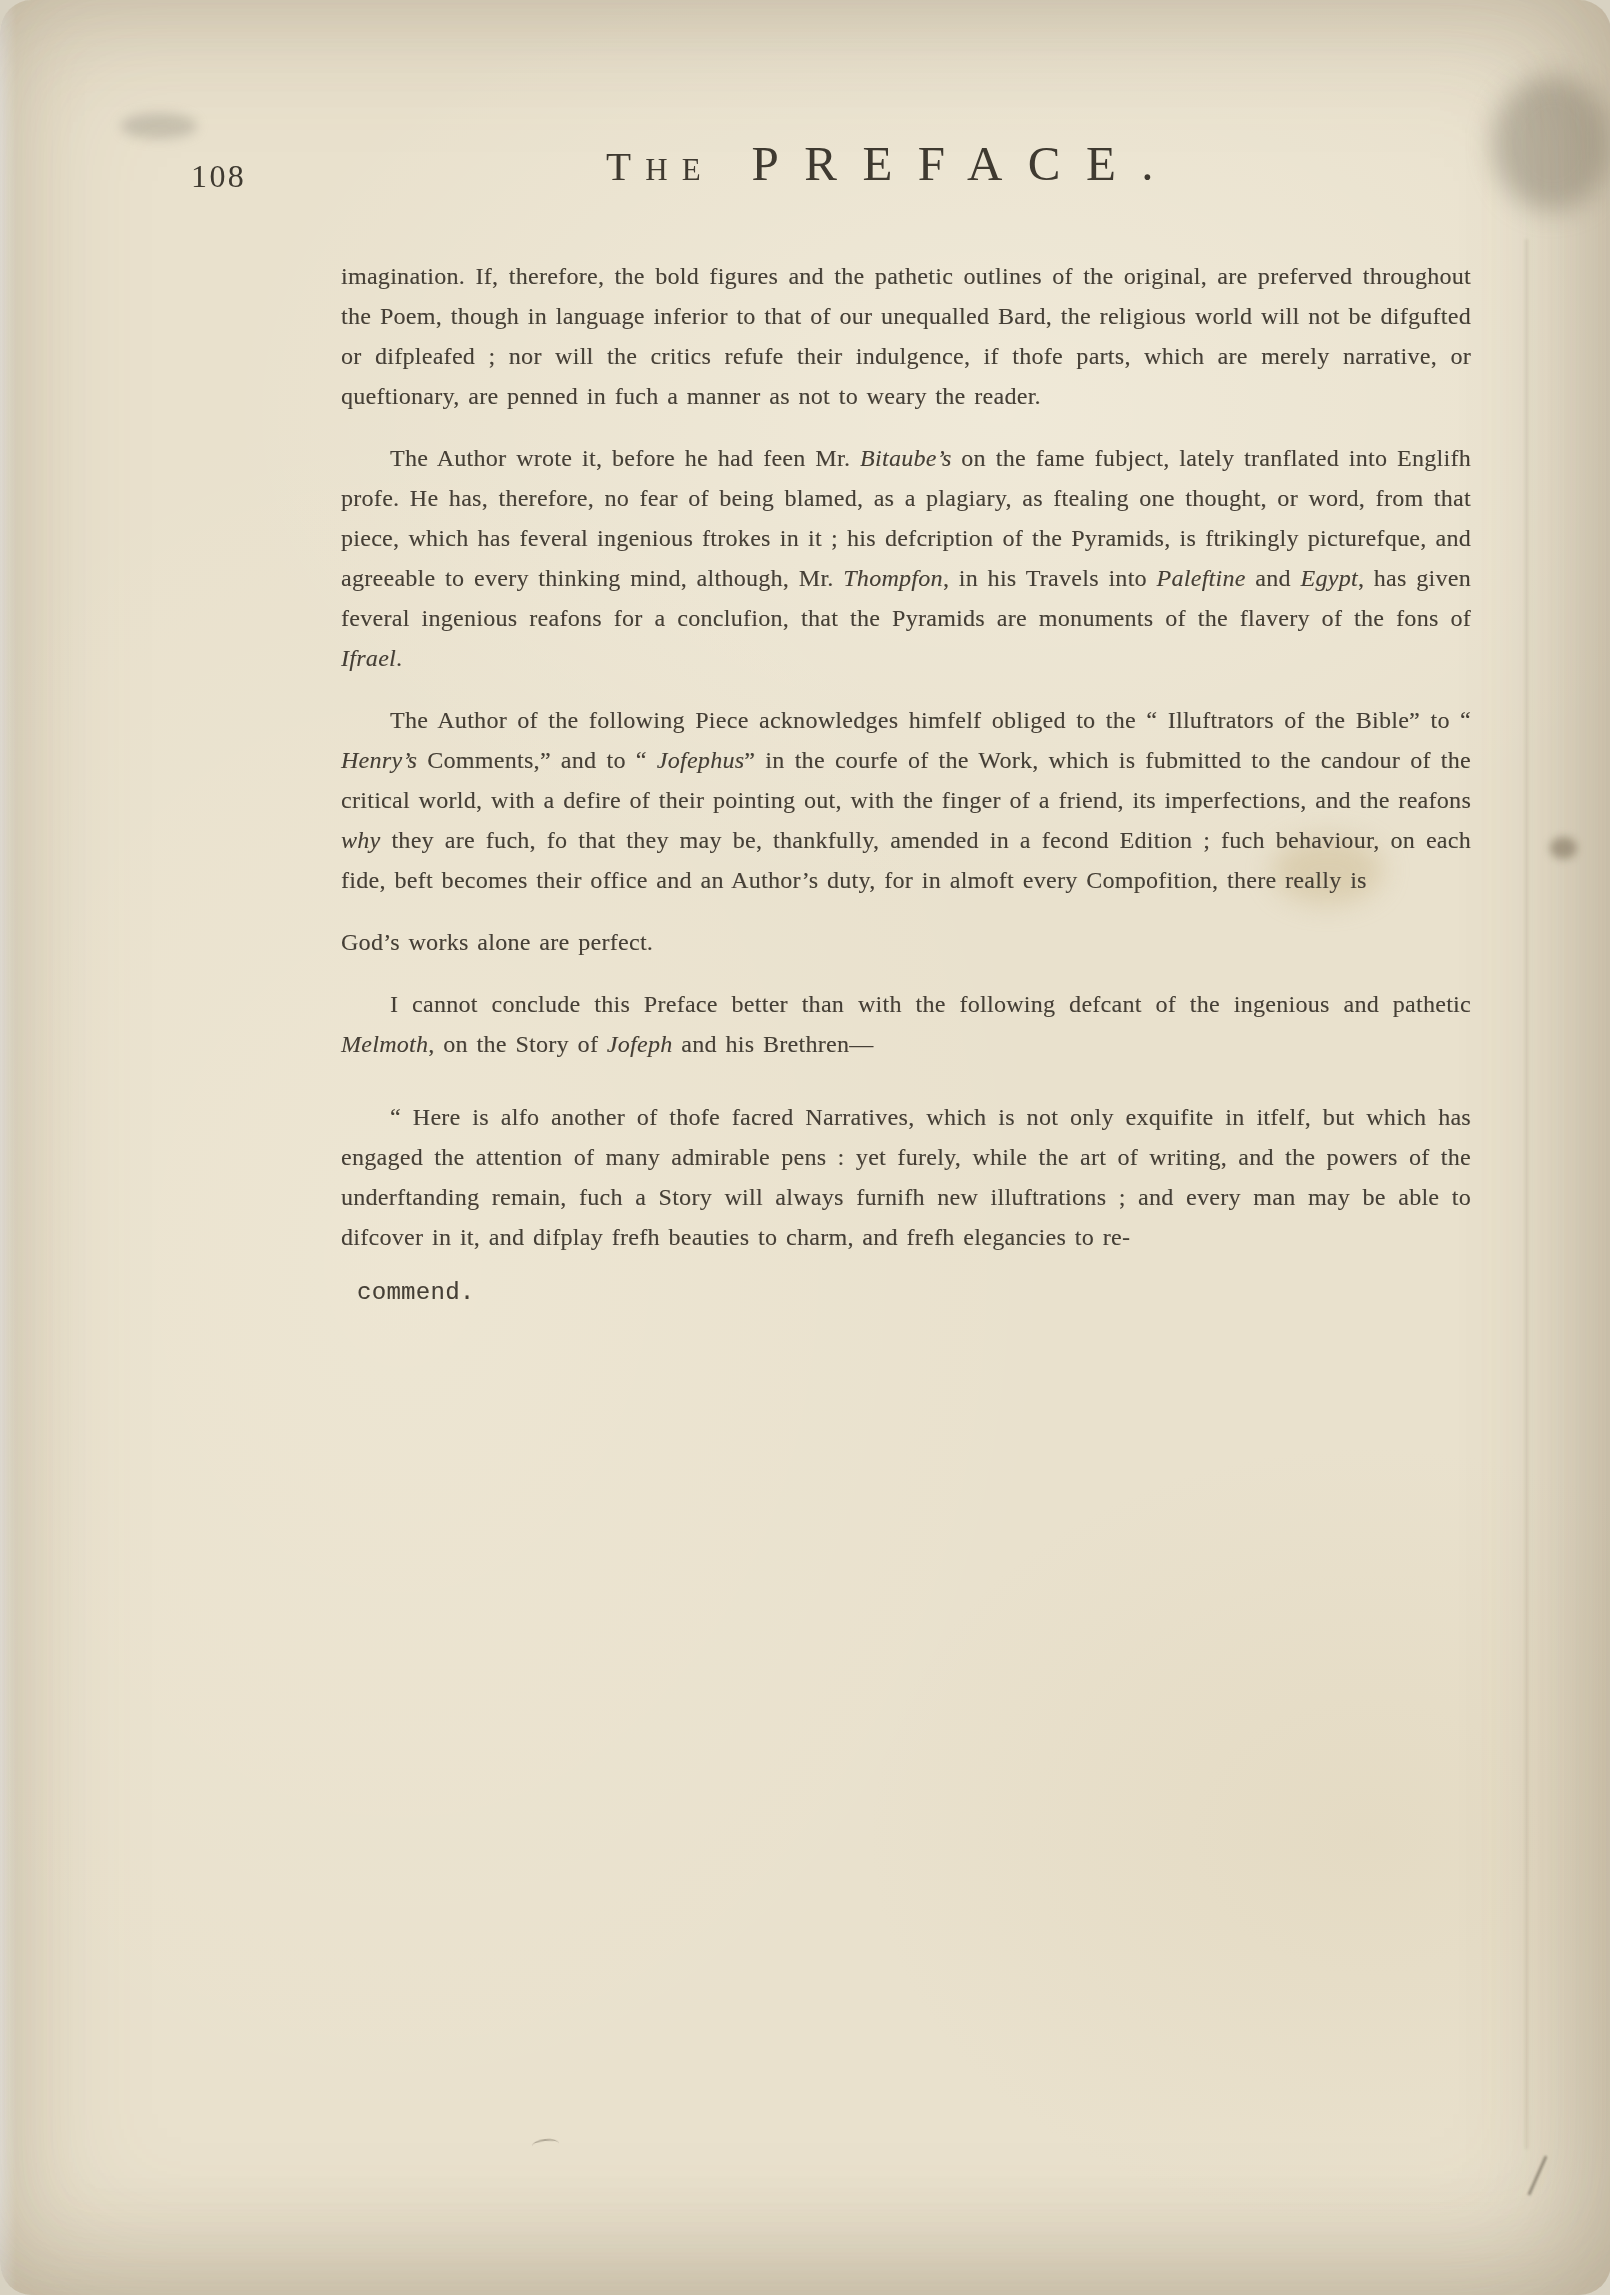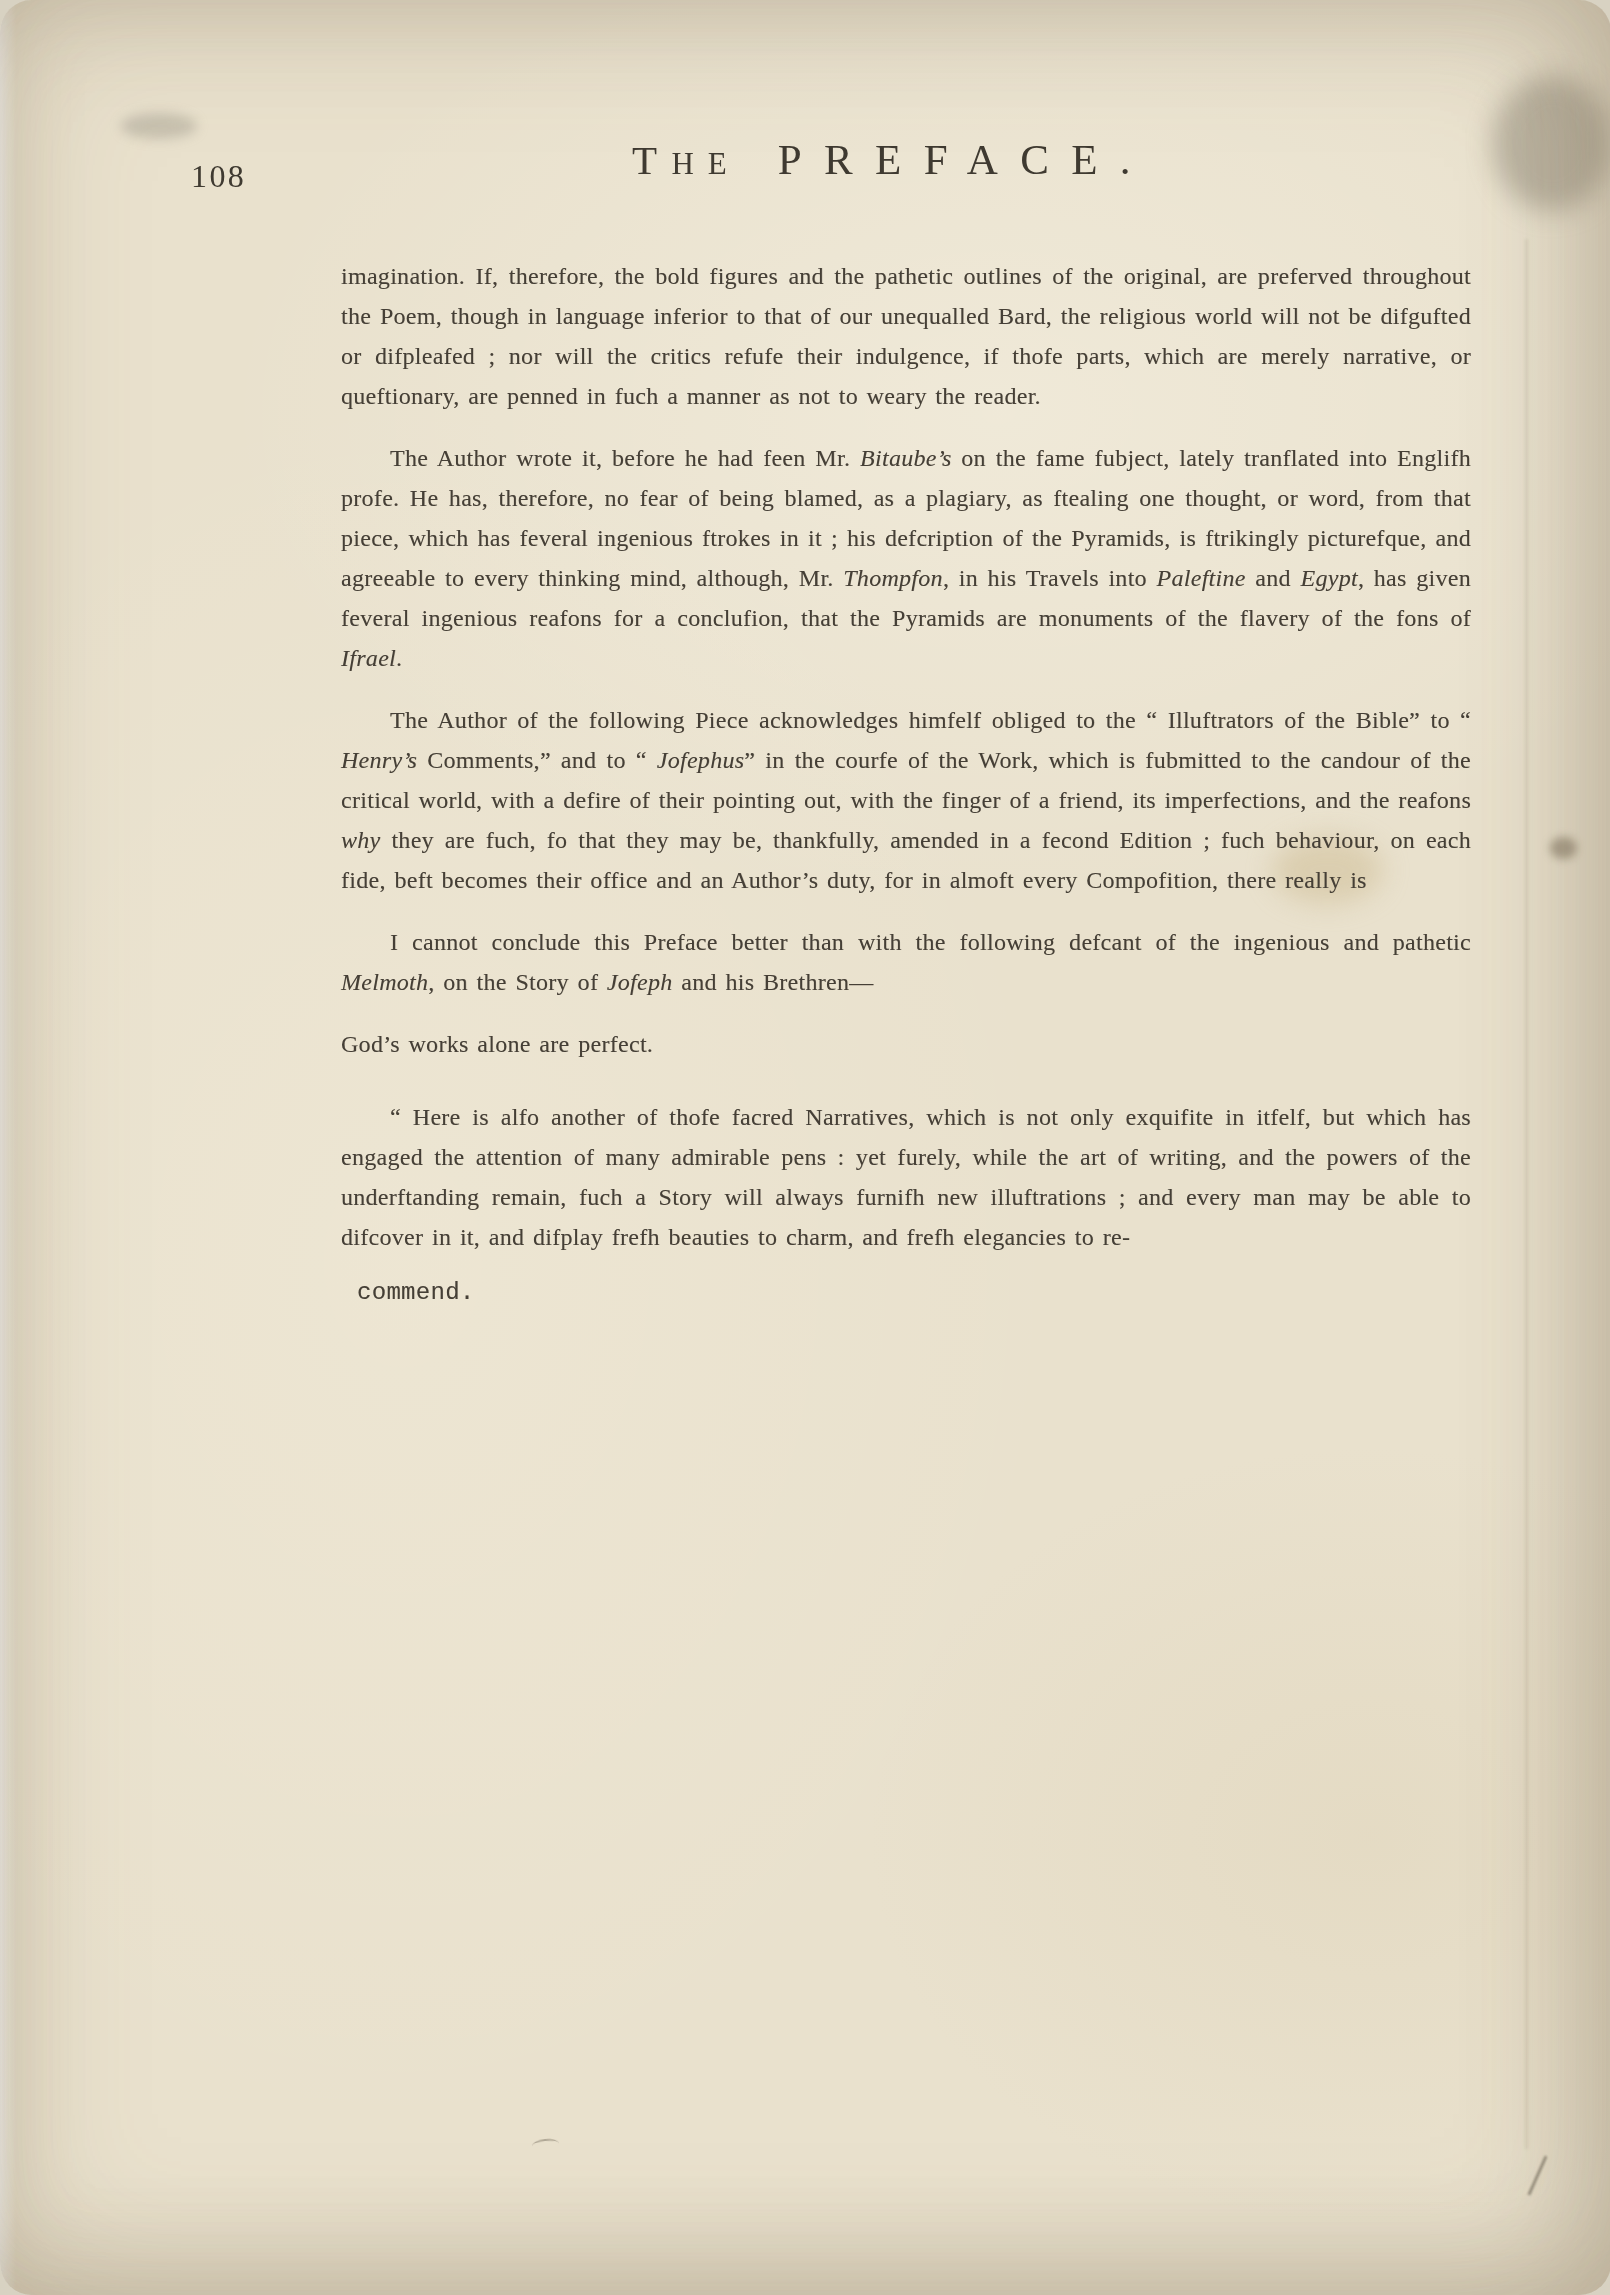--- a/index.html
+++ b/index.html
@@ -96,21 +96,21 @@
     position: absolute;
     left: 326px;
     top: 135px;
     width: 1133px;
     text-align: center;
     white-space: nowrap;
     color: #3f3a31;
   }
   .the-t   { font-size: 41px; letter-spacing: 0.35em; }
   .the-he  { font-size: 31px; letter-spacing: 0.45em; }
-  .title-main { font-size: 43px; letter-spacing: 0.52em; margin-left: 37px; }
+  .title-main { font-size: 49px; letter-spacing: 0.52em; margin-left: 37px; }
 
   .body-text {
     position: absolute;
     left: 341px;
     top: 256px;
     width: 1130px;
     font-size: 24px;
     line-height: 40px;
     text-align: justify;
     word-spacing: 0.10em;
@@ -142,20 +142,20 @@
   <div class="page-number">108</div>
 
   <div class="header-title">
     <span class="the-t">T</span><span class="the-he">HE</span><span class="title-main">PREFACE.</span>
   </div>
 
   <div class="body-text">
       <p class="para"><span>imagination.  If, therefore, the bold figures and the pathetic outlines of the original, are preferved throughout the Poem, though in language inferior to that of our unequalled Bard, the religious world will not be difgufted or difpleafed ; nor will the critics refufe their indulgence, if thofe parts, which are merely narrative, or queftionary, are penned in fuch a manner as not to weary the reader.</span></p>
       <p class="para indent"><span>The Author wrote it, before he had feen Mr. </span><span class="it">Bitaube’s</span><span> on the fame fubject, lately tranflated into Englifh profe.  He has, therefore, no fear of being blamed, as a plagiary, as ftealing one thought, or word, from that piece, which has feveral ingenious ftrokes in it ; his defcription of the Pyramids, is ftrikingly picturefque, and agreeable to every thinking mind, although, Mr. </span><span class="it">Thompfon</span><span>, in his Travels into </span><span class="it">Paleftine</span><span> and </span><span class="it">Egypt</span><span>, has given feveral ingenious reafons for a conclufion, that the Pyramids are monuments of the flavery of the fons of </span><span class="it">Ifrael</span><span>.</span></p>
       <p class="para indent"><span>The Author of the following Piece acknowledges himfelf obliged to the “ Illuftrators of the Bible” to “ </span><span class="it">Henry’s</span><span> Comments,” and to “ </span><span class="it">Jofephus</span><span>” in the courfe of the Work, which is fubmitted to the candour of the critical world, with a defire of their pointing out, with the finger of a friend, its imperfections, and the reafons </span><span class="it">why</span><span> they are fuch, fo that they may be, thankfully, amended in a fecond Edition ; fuch behaviour, on each fide, beft becomes their office and an Author’s duty, for in almoft every Compofition, there really is</span></p>
+      <p class="para"><span>God’s works alone are perfect.</span></p>
       <p class="para indent"><span>I cannot conclude this Preface better than with the following defcant of the ingenious and pathetic </span><span class="it">Melmoth</span><span>, on the Story of </span><span class="it">Jofeph</span><span> and his Brethren—</span></p>
-      <p class="para"><span>God’s works alone are perfect.</span></p>
       <p class="para indent tight"><span>“ Here is alfo another of thofe facred Narratives, which is not only exquifite in itfelf, but which has engaged the attention of many admirable pens :  yet furely, while the art of writing, and the powers of the underftanding remain, fuch a Story will always furnifh new illuftrations ; and every man may be able to difcover in it, and difplay frefh beauties to charm, and frefh elegancies to re-</span></p>
       <p class="para rightline"><span>commend.</span></p>
     </div>
 
 </div>
 
 
 </body></html>

